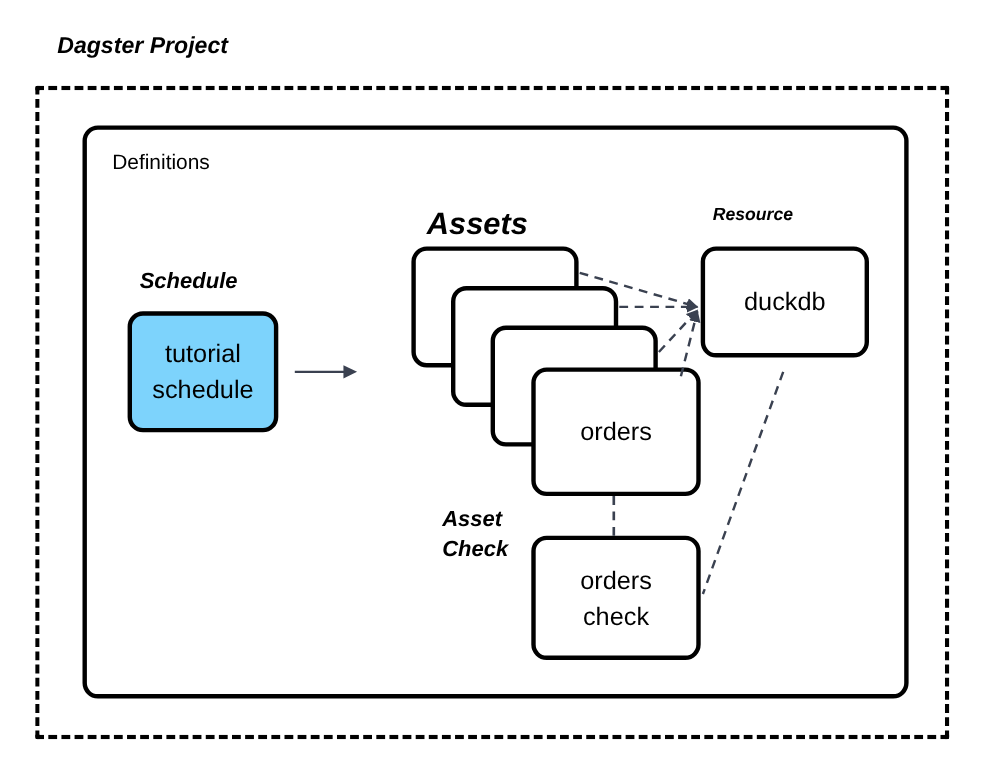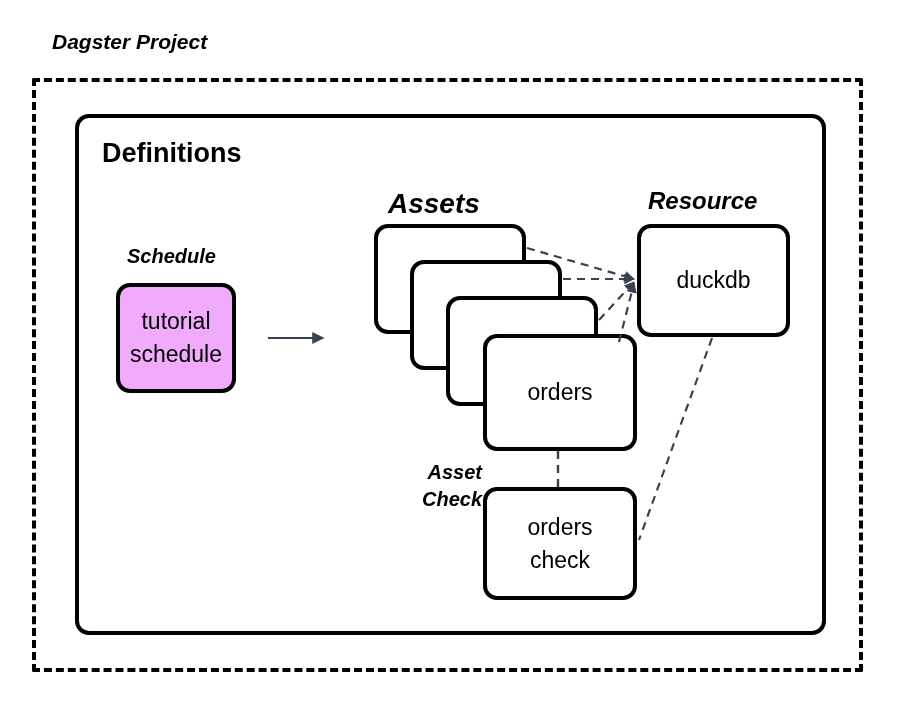--- a/index.html
+++ b/index.html
@@ -32,44 +32,44 @@
   }
 
   #project-title {
     left: 52px;
     top: 30px;
     font-size: 21px;
   }
   #definitions-title {
     left: 102px;
     top: 138px;
-    font-size: 27px;
+    font-size: 19px;
     font-style: normal;
-    font-weight: 700;
+    font-weight: 400;
   }
   #assets-title {
     left: 388px;
     top: 187px;
     font-size: 28px;
   }
   #resource-title {
     left: 648px;
     top: 187px;
-    font-size: 24px;
+    font-size: 16px;
   }
   #schedule-title {
     left: 127px;
     top: 245px;
     font-size: 20px;
   }
   #assetcheck-title {
     left: 402px;
     top: 459px;
     font-size: 20px;
-    text-align: right;
+    text-align: left;
     white-space: normal;
     width: 80px;
     line-height: 1.35;
   }
 
   
   #project-box {
     position: absolute;
     left: 32px;
     top: 78px;
@@ -106,29 +106,29 @@
     font-size: 23px;
     color: #000000;
     line-height: 1.42;
     text-align: center;
   }
   .node span { display: block; }
 
   #schedule-node {
     left: 116px;
     top: 283px;
-    width: 120px;
+    width: 137px;
     height: 110px;
-    background: #f0abfc;
+    background: #7dd3fc;
   }
   #asset-card-1 { left: 374px; top: 224px; width: 152px; height: 110px; z-index: 2; }
   #asset-card-2 { left: 410px; top: 260px; width: 152px; height: 110px; z-index: 3; }
   #asset-card-3 { left: 446px; top: 296px; width: 152px; height: 110px; z-index: 4; }
   #asset-card-4 { left: 483px; top: 334px; width: 154px; height: 117px; z-index: 5; }
-  #resource-node { left: 637px; top: 224px; width: 153px; height: 113px; z-index: 2; }
+  #resource-node { left: 637px; top: 224px; width: 153px; height: 101px; z-index: 2; }
   #check-node    { left: 483px; top: 487px; width: 154px; height: 113px; z-index: 5; }
 
   
   #edges {
     position: absolute;
     left: 0;
     top: 0;
     width: 900px;
     height: 713px;
     pointer-events: none;

